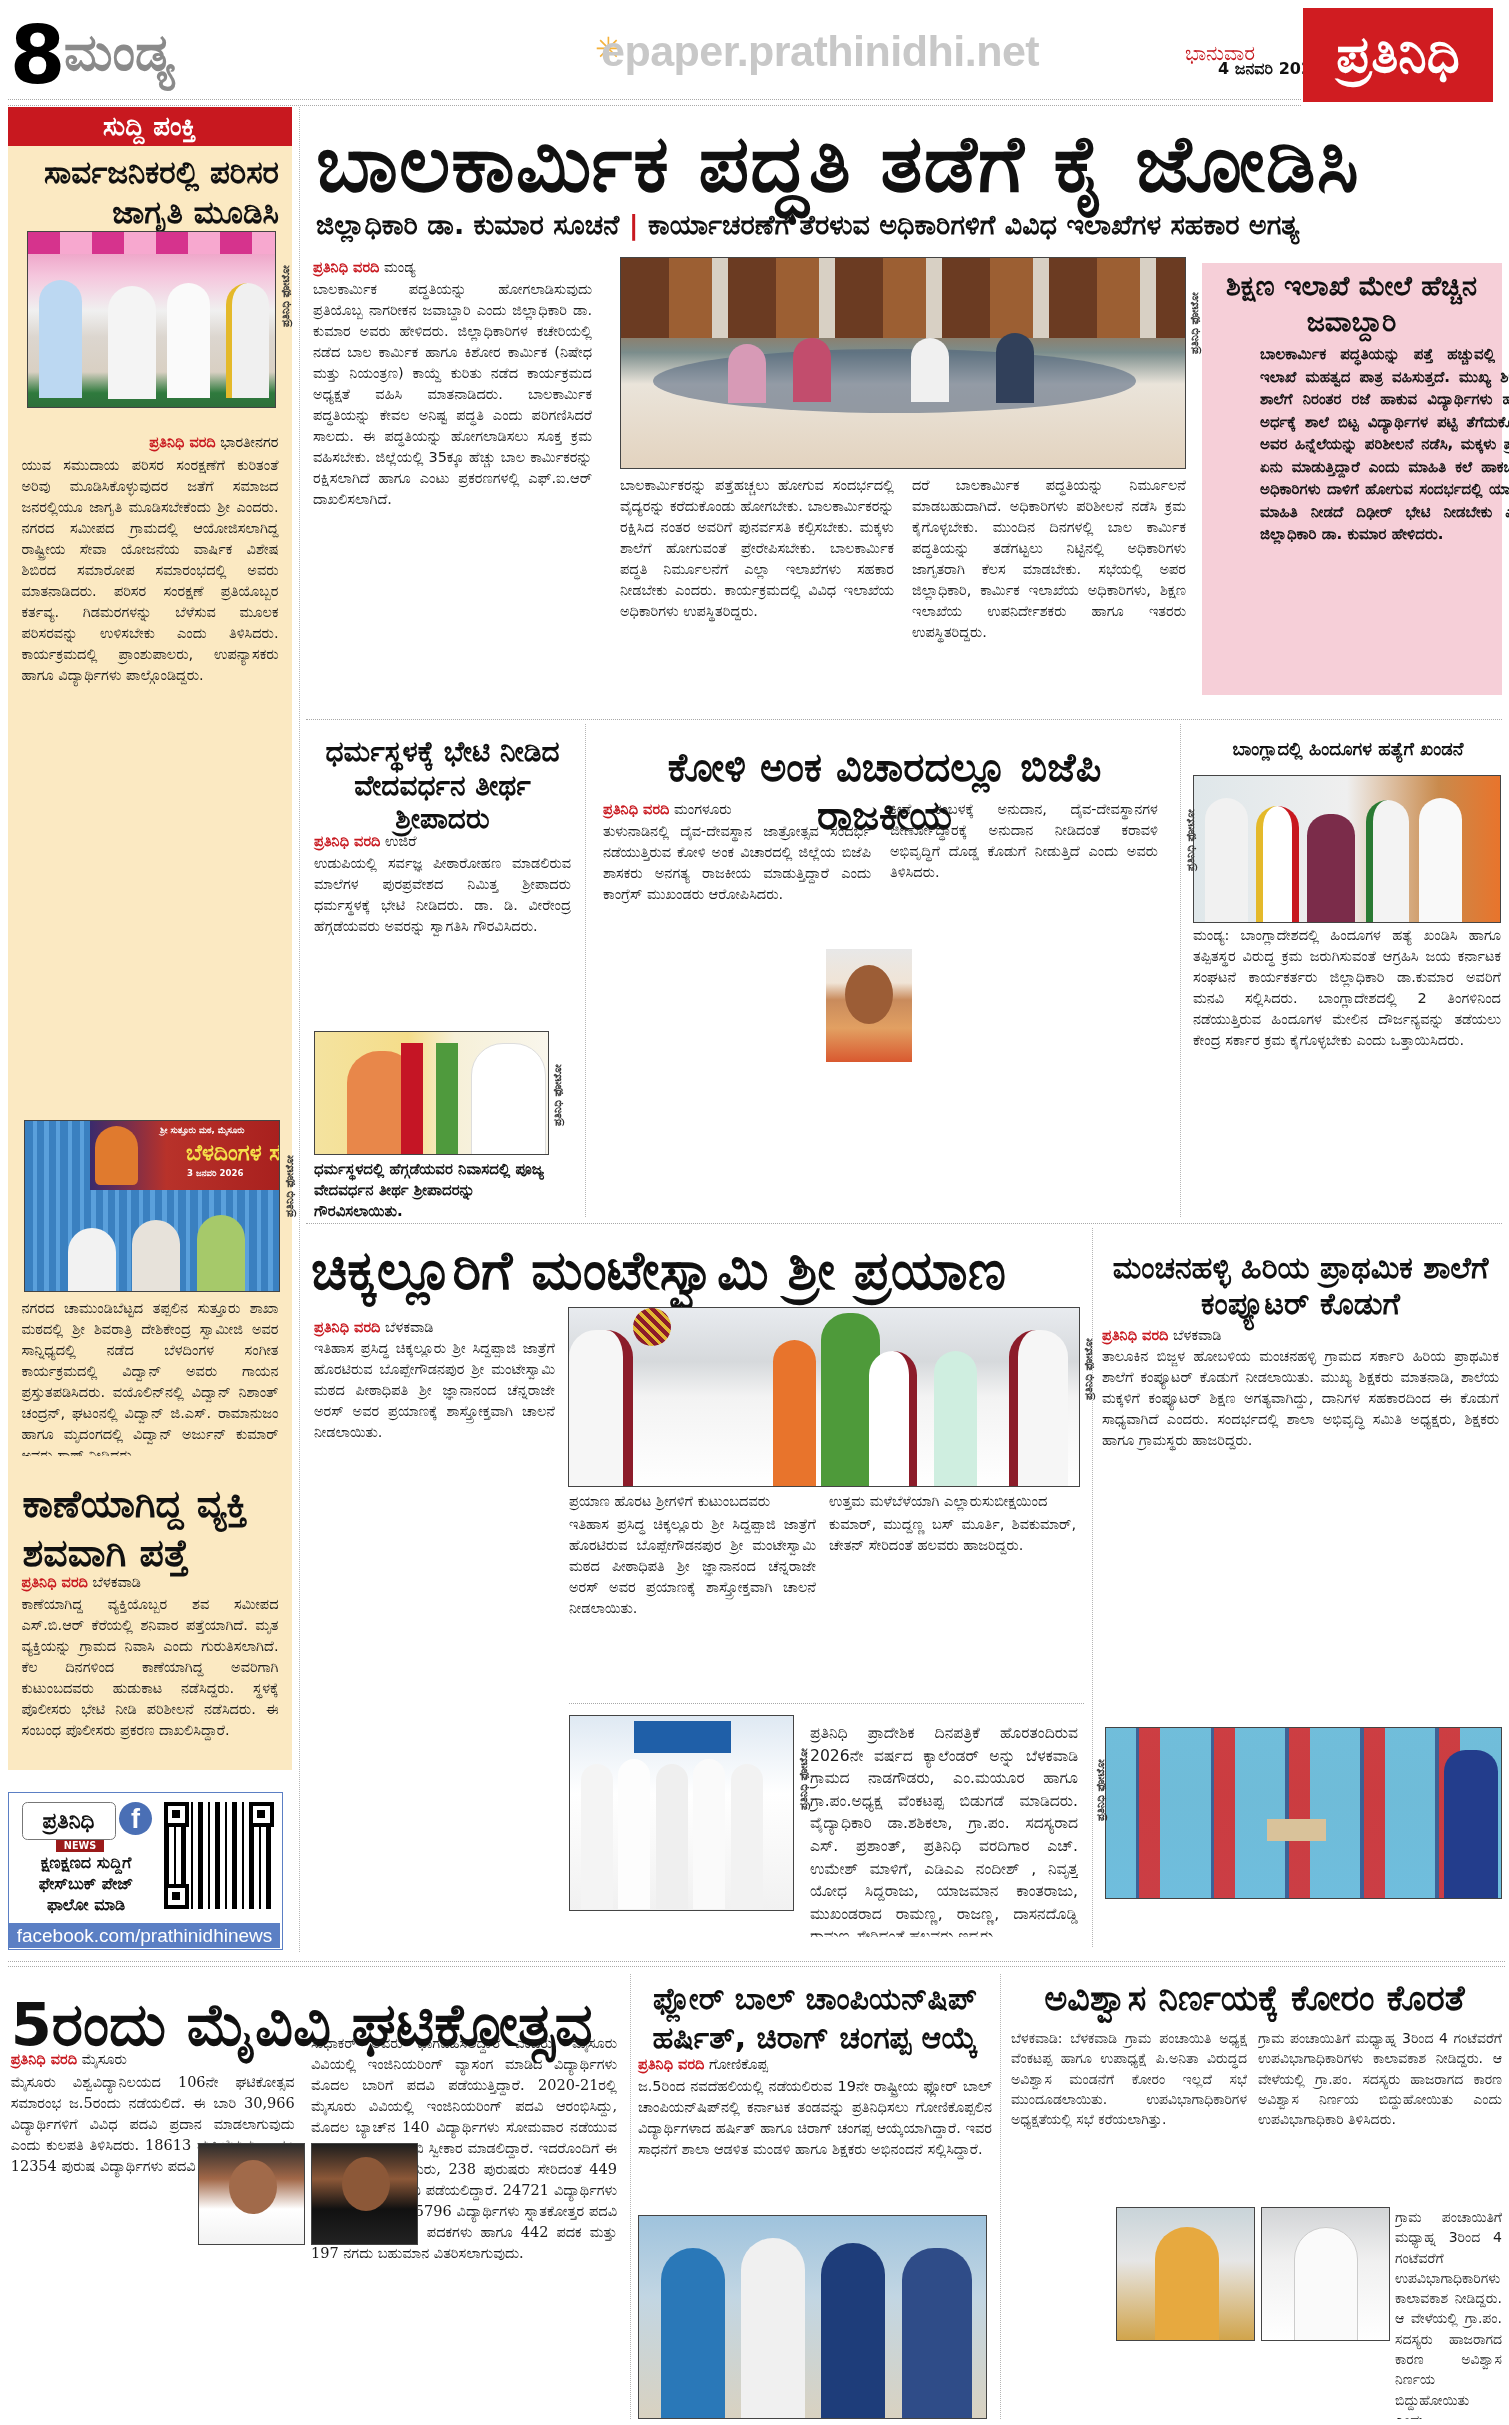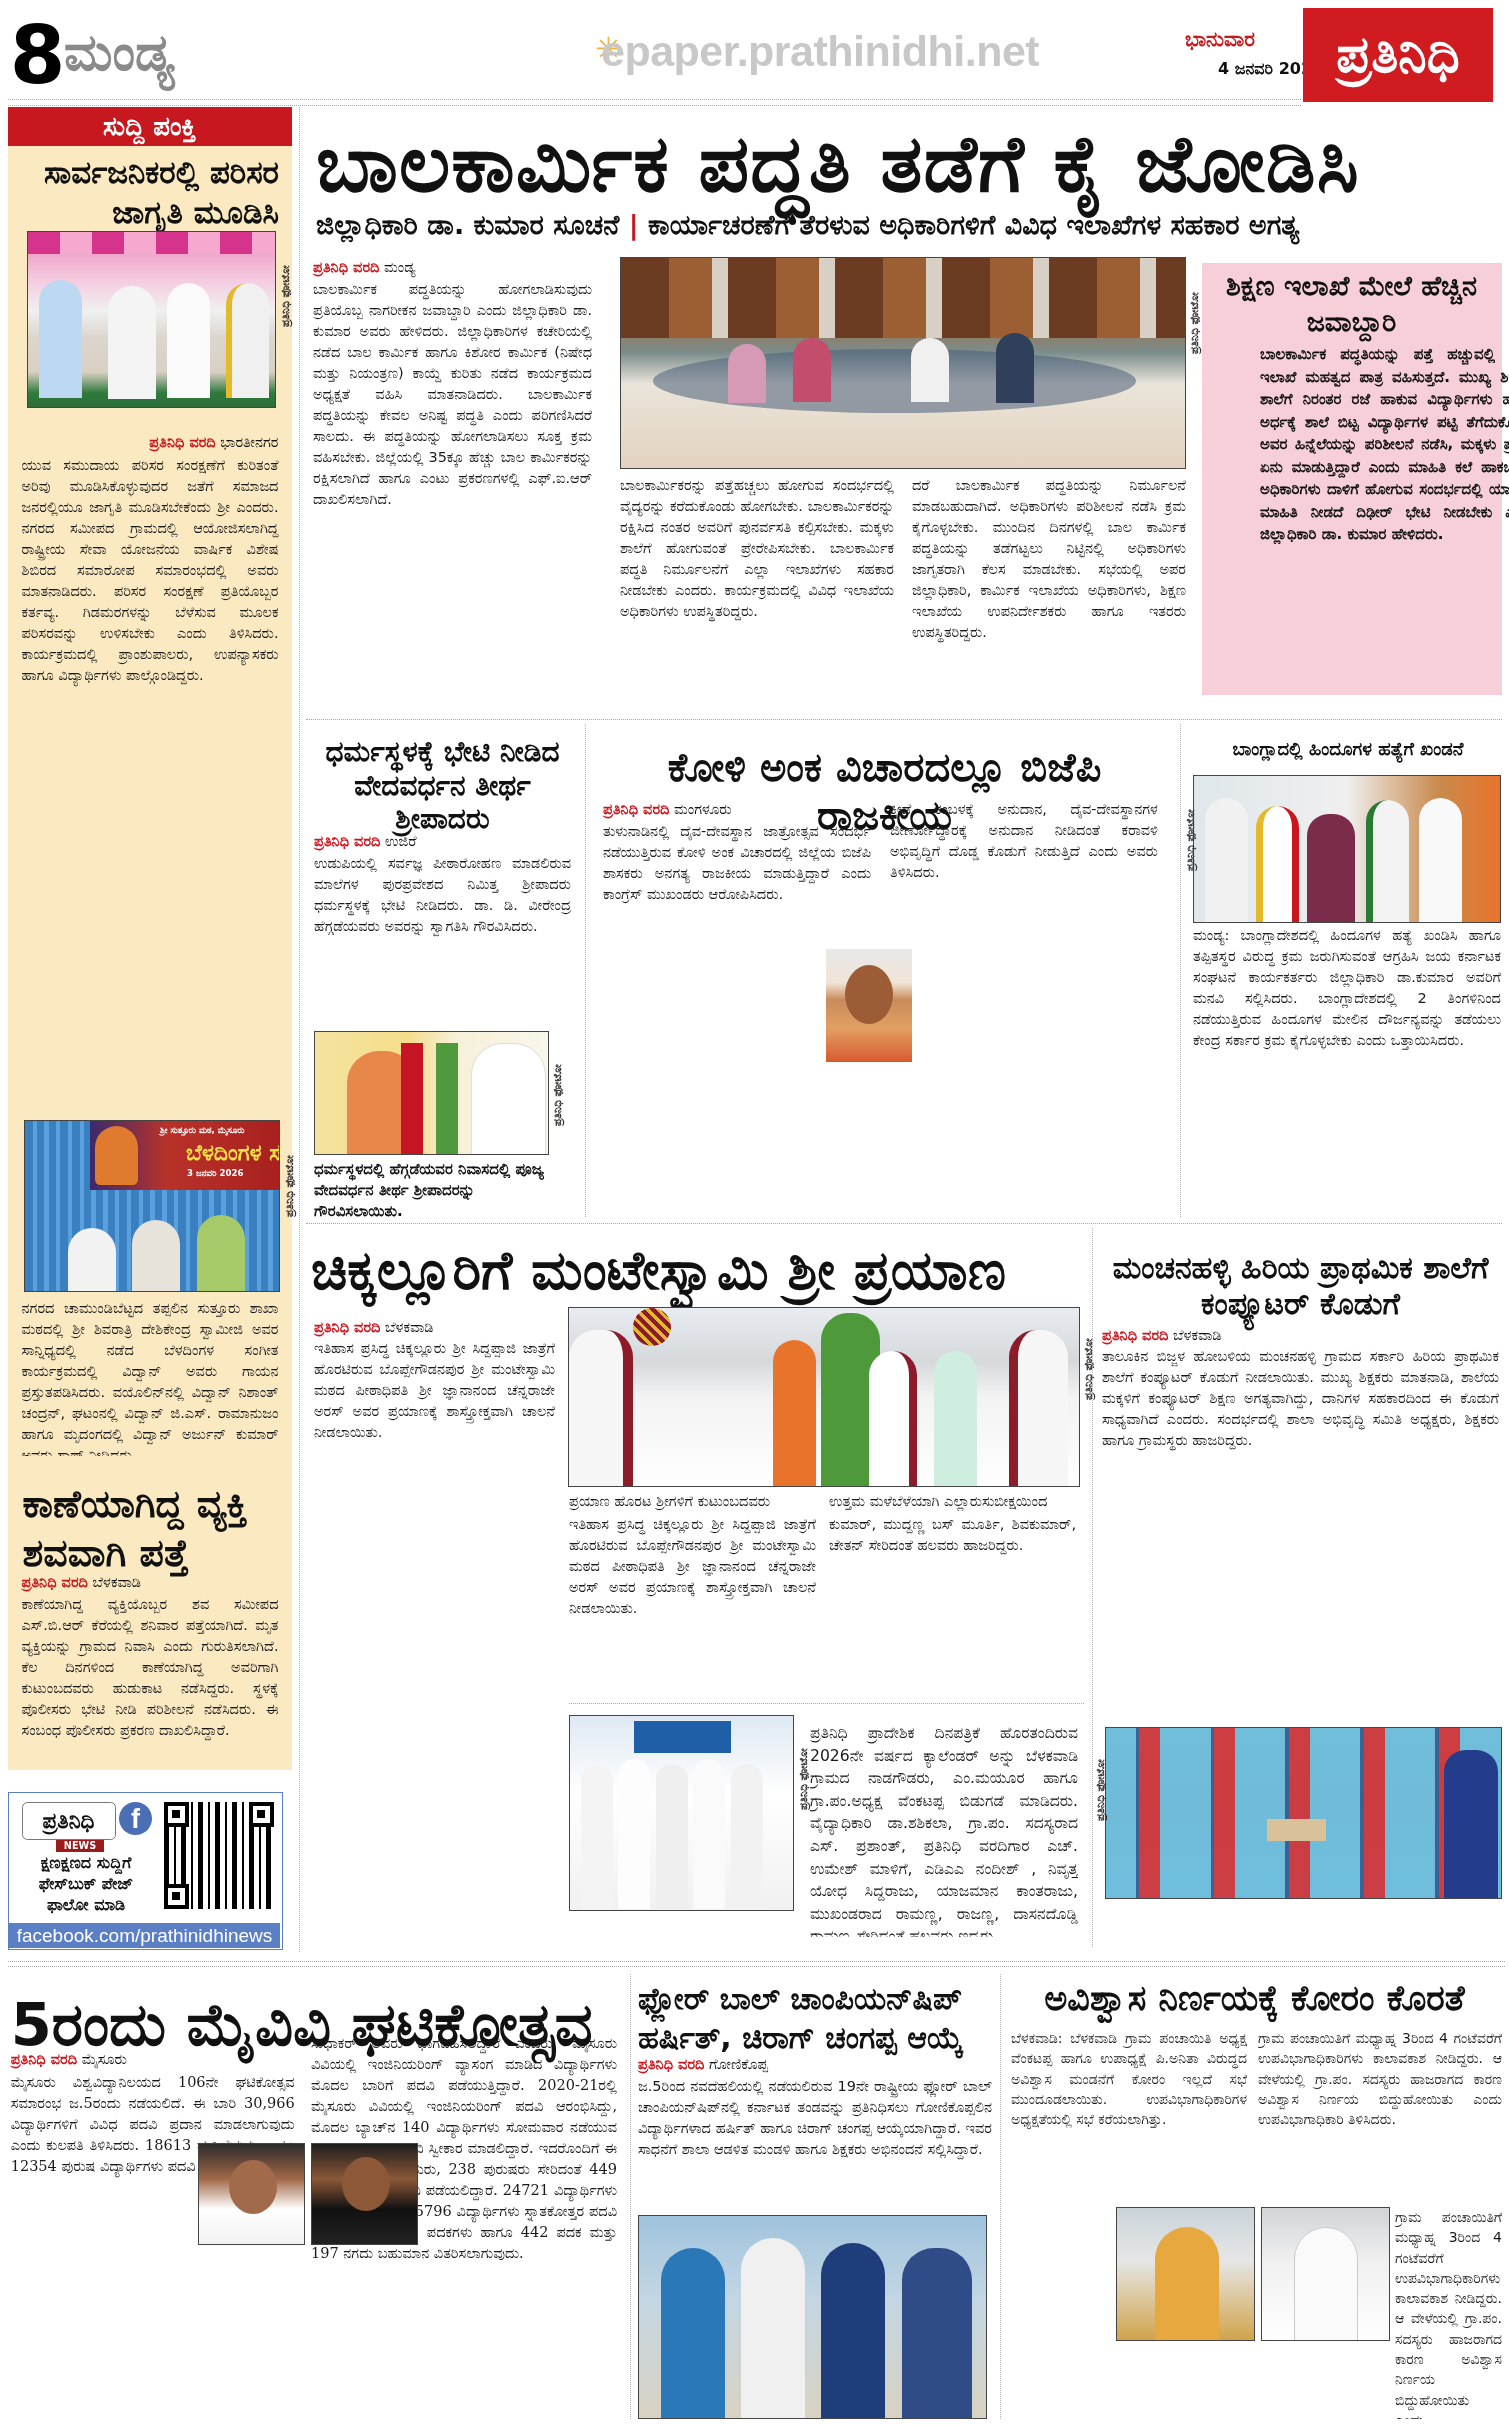--- a/index.html
+++ b/index.html
@@ -7,21 +7,21 @@
   body { position: relative; font-family: "DejaVu Sans", sans-serif; color: #111; }
   .abs { position: absolute; }
   .rule { position: absolute; height: 0; border-top: 1.6px dotted #a8a8a8; }
   .vrule { position: absolute; width: 0; border-left: 1.1px dotted #b5b5b5; }
 
   
   .page-no { left: 9.7px; top: 16px; font-size: 80px; font-weight: 900; line-height: 1; color: #000; font-family: "DejaVu Sans", sans-serif; }
   .section-name { left: 64px; top: 21.5px; font-size: 51px; font-weight: 700; color: #8a8a8a; line-height: 1.2; }
   .site-url { left: 601px; top: 27px; font-size: 43px; font-weight: 700; color: #c8c8c8; font-family: "Liberation Sans", sans-serif; letter-spacing: -0.5px; }
   .spark { left: 595px; top: 20.4px; width: 27px; height: 59px; color: #f4b13a; font-size: 32px; line-height: 59px; }
-  .day { left: 1185px; top: 27px; font-size: 20.4px; font-weight: 700; color: #c51a1f; }
+  .day { left: 1185px; top: 41px; font-size: 20.4px; font-weight: 400; color: #c51a1f; }
   .date { left: 1218px; top: 59px; font-size: 16px; font-weight: 700; color: #111; }
   .logo-box { left: 1303px; top: 8px; width: 190px; height: 94px; background: #d01c21; color: #fff; display: flex; align-items: center; justify-content: center; font-size: 51px; font-weight: 900; }
 
   
   .rail { left: 7.5px; top: 107px; width: 284px; height: 1663px; background: #fbe9c2; }
   .rail-head { left: 7.5px; top: 107px; width: 284px; height: 39px; background: #c8181f; color: #fff; font-size: 26px; font-weight: 700; text-align: center; line-height: 39px; }
   .rail-title { left: 16px; top: 153px; width: 263px; font-size: 31px; font-weight: 700; text-align: right; line-height: 1.28; }
   .photo { position: absolute; overflow: hidden; border: 1.1px solid #444; }
   .photo-credit { position: absolute; writing-mode: vertical-rl; transform: rotate(180deg); font-size: 10.7px; font-weight: 700; color: #333; }
   .body { position: absolute; font-size: 14.5px; line-height: 1.45; text-align: justify; color: #1a1a1a; }
@@ -261,21 +261,21 @@
 <div class="body" style="left:311px;top:2033px;width:306px;height:386px;overflow:hidden;font-family:'DejaVu Serif',serif;">ಸುಧಾಕರ್ ಅವರು ಭಾಗವಹಿಸಲಿದ್ದಾರೆ ಎಂದರು. ಮೈಸೂರು ವಿವಿಯಲ್ಲಿ ಇಂಜಿನಿಯರಿಂಗ್ ವ್ಯಾಸಂಗ ಮಾಡಿದ ವಿದ್ಯಾರ್ಥಿಗಳು ಮೊದಲ ಬಾರಿಗೆ ಪದವಿ ಪಡೆಯುತ್ತಿದ್ದಾರೆ. 2020-21ರಲ್ಲಿ ಮೈಸೂರು ವಿವಿಯಲ್ಲಿ ಇಂಜಿನಿಯರಿಂಗ್ ಪದವಿ ಆರಂಭಿಸಿದ್ದು, ಮೊದಲ ಬ್ಯಾಚ್‌ನ 140 ವಿದ್ಯಾರ್ಥಿಗಳು ಸೋಮವಾರ ನಡೆಯುವ ಘಟಿಕೋತ್ಸವದಲ್ಲಿ ಪದವಿ ಸ್ವೀಕಾರ ಮಾಡಲಿದ್ದಾರೆ. ಇದರೊಂದಿಗೆ ಈ ಬಾರಿ 211 ಮಹಿಳೆಯರು, 238 ಪುರುಷರು ಸೇರಿದಂತೆ 449 ಮಂದಿ ಪಿಎಚ್‌ಡಿ ಪದವಿ ಪಡೆಯಲಿದ್ದಾರೆ. 24721 ವಿದ್ಯಾರ್ಥಿಗಳು ಸ್ನಾತಕ ಪದವಿ ಹಾಗೂ 5796 ವಿದ್ಯಾರ್ಥಿಗಳು ಸ್ನಾತಕೋತ್ತರ ಪದವಿ ಪಡೆಯಲಿದ್ದಾರೆ. 213 ಪದಕಗಳು ಹಾಗೂ 442 ಪದಕ ಮತ್ತು 197 ನಗದು ಬಹುಮಾನ ವಿತರಿಸಲಾಗುವುದು.</div>
 <div class="photo" style="left:198px;top:2143px;width:107px;height:102px;background:linear-gradient(180deg,#2b2b2b 0%,#a26848 35%,#ffffff 65%,#f2f2f2 100%);">
   <div style="position:absolute;left:29.5px;top:16px;width:48px;height:54px;border-radius:50%;background:#a16a4a;"></div>
 </div>
 <div class="photo" style="left:311px;top:2143px;width:107px;height:102px;background:linear-gradient(180deg,#1d1d1d 0%,#8c5838 35%,#111 65%,#222 100%);">
   <div style="position:absolute;left:29.5px;top:13.4px;width:48px;height:54px;border-radius:50%;background:#8c5838;"></div>
 </div>
 
 <div class="vrule" style="left:630px;top:1974px;height:445px;"></div>
 
-<div class="section-hl" style="left:638px;top:1979px;width:354px;font-size:30px;text-align:left;line-height:1.3;">
+<div class="section-hl" style="left:638px;top:1979px;width:354px;font-size:30px;text-align:center;line-height:1.3;">
   <div>ಫ್ಲೋರ್ ಬಾಲ್ ಚಾಂಪಿಯನ್‌ಷಿಪ್</div>
   <div>ಹರ್ಷಿತ್, ಚಿರಾಗ್ ಚಂಗಪ್ಪ ಆಯ್ಕೆ</div>
 </div>
 <div class="body" style="left:638px;top:2054px;width:354px;">
   <span class="byline">ಪ್ರತಿನಿಧಿ ವರದಿ</span>
   <span class="byline-place">ಗೋಣಿಕೊಪ್ಪ</span>
 </div>
 <div class="body" style="left:638px;top:2076px;width:354px;height:129px;overflow:hidden;">ಜ.5ರಿಂದ ನವದೆಹಲಿಯಲ್ಲಿ ನಡೆಯಲಿರುವ 19ನೇ ರಾಷ್ಟ್ರೀಯ ಫ್ಲೋರ್ ಬಾಲ್ ಚಾಂಪಿಯನ್‌ಷಿಪ್‌ನಲ್ಲಿ ಕರ್ನಾಟಕ ತಂಡವನ್ನು ಪ್ರತಿನಿಧಿಸಲು ಗೋಣಿಕೊಪ್ಪಲಿನ ವಿದ್ಯಾರ್ಥಿಗಳಾದ ಹರ್ಷಿತ್ ಹಾಗೂ ಚಿರಾಗ್ ಚಂಗಪ್ಪ ಆಯ್ಕೆಯಾಗಿದ್ದಾರೆ. ಇವರ ಸಾಧನೆಗೆ ಶಾಲಾ ಆಡಳಿತ ಮಂಡಳಿ ಹಾಗೂ ಶಿಕ್ಷಕರು ಅಭಿನಂದನೆ ಸಲ್ಲಿಸಿದ್ದಾರೆ.</div>
 <div class="photo" style="left:638px;top:2215px;width:349px;height:204px;background:linear-gradient(180deg,#9fc3dd 0%,#c2d6e3 40%,#d9d2c1 100%);">
   <div style="position:absolute;left:21.5px;top:32px;width:64px;height:172px;border-radius:32px 32px 0 0;background:#2a78b8;"></div>

